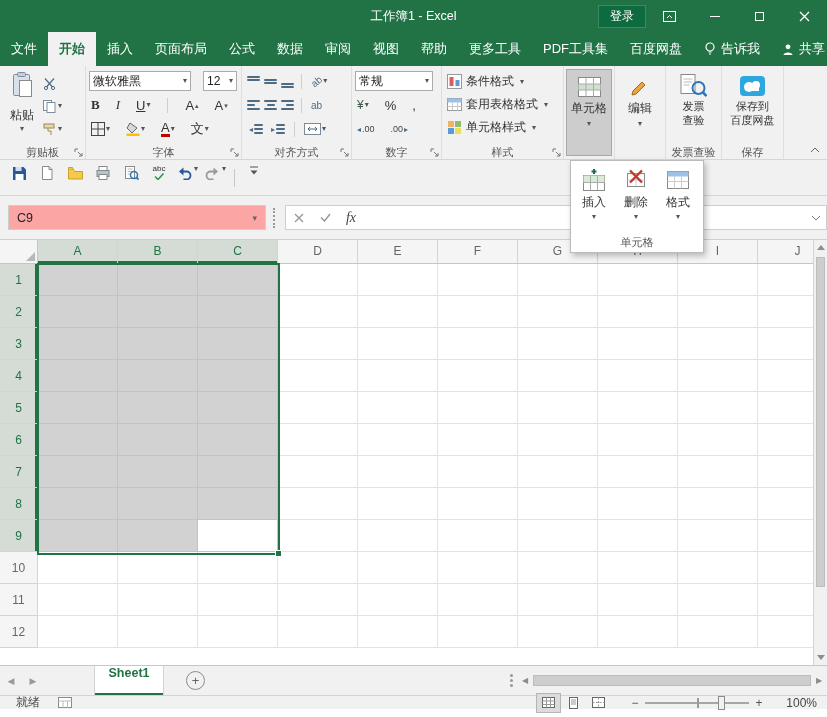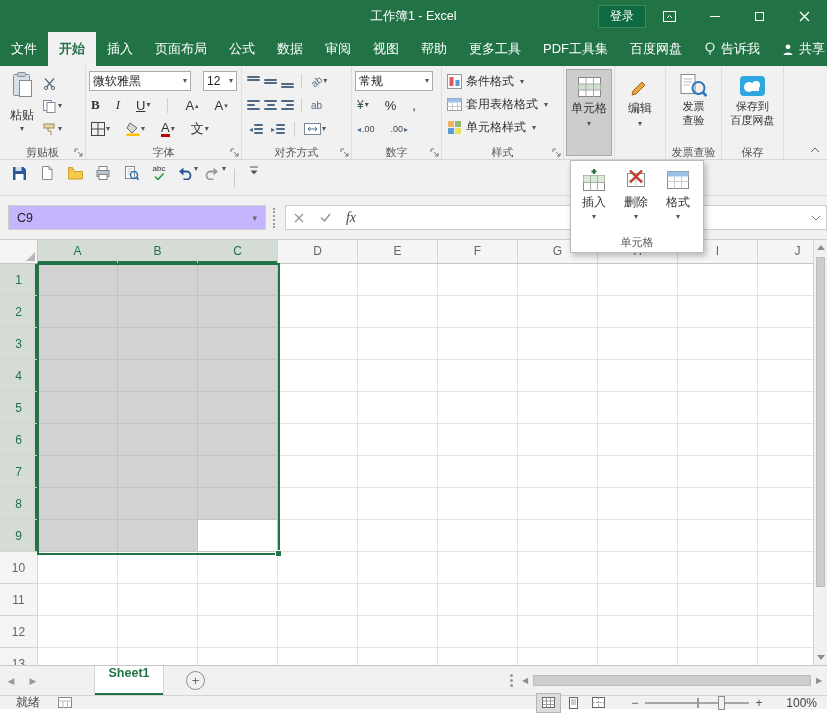--- a/index.html
+++ b/index.html
@@ -82,21 +82,21 @@
 
   
   .qat { height:36px; background:#f1f1f1; border-bottom:1px solid #d8d6d3; display:flex; align-items:center; padding-left:6px; gap:2px; }
   .qbtn { min-width:26px; height:26px; display:flex; align-items:flex-start; justify-content:center; gap:1px; cursor:pointer; }
   .qsep { width:1px; height:18px; background:#c9c7c4; margin:0 4px; }
   .abc-ic { display:flex; flex-direction:column; align-items:center; line-height:1; }
   .abc-ic b { font-size:8px; color:#333; font-weight:normal; }
 
   
   .formula-row { height:44px; background:#f1f1f1; display:flex; align-items:center; padding-left:8px; border-bottom:1px solid #cfcfcf; }
-  .name-box { width:258px; height:25px; background:#c4b5fd; border:1px solid #d0cecb; display:flex; align-items:center; padding:0 8px; font-size:12.5px; cursor:pointer; }
+  .name-box { width:258px; height:25px; background:#fca5a5; border:1px solid #d0cecb; display:flex; align-items:center; padding:0 8px; font-size:12.5px; cursor:pointer; }
   .nb-arrow { margin-left:auto; color:#666; font-size:9px; }
   .fb-handle { width:8px; height:20px; border-left:2px dotted #9a9a9a; margin:0 4px 0 7px; cursor:col-resize; }
   .fb-main { flex:1; height:25px; background:#fff; border:1px solid #d0cecb; display:flex; align-items:center; }
   .fb-btn { width:26px; display:flex; justify-content:center; align-items:center; color:#8a8a8a; cursor:pointer; }
   .fx em { font-style:italic; font-family:"Liberation Serif",serif; font-size:14px; color:#444; }
   .fb-input { flex:1; height:100%; cursor:text; }
   .fb-expand { width:20px; display:flex; justify-content:center; cursor:pointer; }
 
   
   .grid-wrap { position:relative; height:425px; background:#fff; }
@@ -785,33 +785,20 @@
             <div class="cell"></div>
             <div class="cell"></div>
             <div class="cell"></div>
             <div class="cell"></div>
             <div class="cell"></div>
             <div class="cell"></div>
             <div class="cell"></div>
             <div class="cell"></div>
             <div class="cell"></div>
           </div>
-          <div class="grow">
-            <div class="rowh">13</div>
-            <div class="cell"></div>
-            <div class="cell"></div>
-            <div class="cell"></div>
-            <div class="cell"></div>
-            <div class="cell"></div>
-            <div class="cell"></div>
-            <div class="cell"></div>
-            <div class="cell"></div>
-            <div class="cell"></div>
-            <div class="cell"></div>
-          </div>
         </div>
       <div class="sel-overlay">
         <span class="fill-handle"></span>
       </div>
     </div>
     <div class="vscroll">
       <span class="tri-up"></span>
       <span class="vs-thumb"></span>
       <span class="tri-dn"></span>
     </div>

